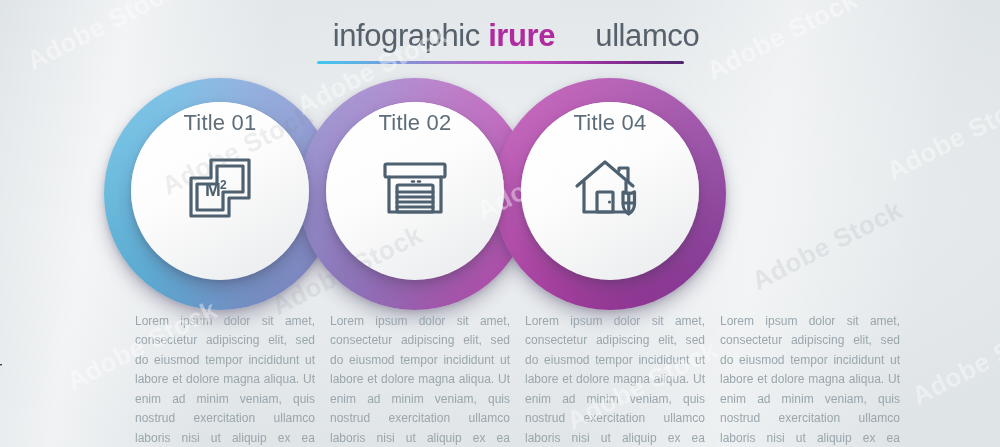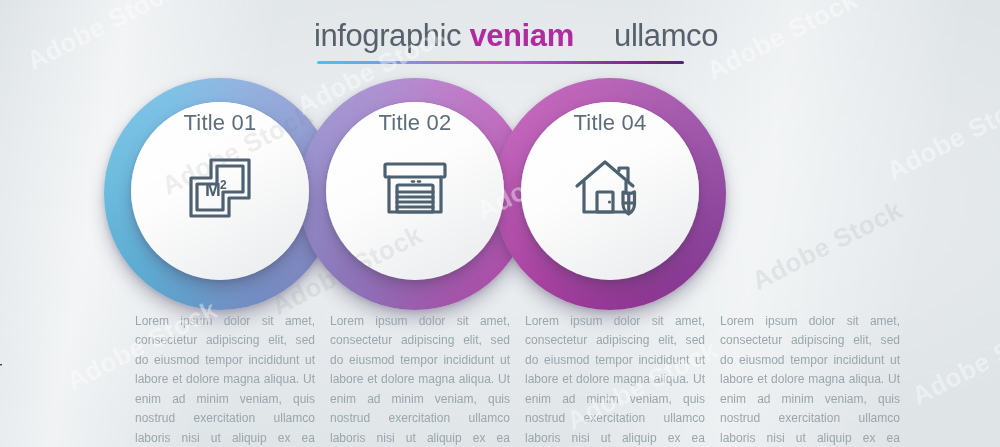--- a/index.html
+++ b/index.html
@@ -191,21 +191,21 @@
     z-index: 9;
   }
 </style>
 </head>
 <body>
 
 <div id="stage">
 
   <div class="heading">
     <div class="line">
-      <span class="h-light">infographic </span><span class="h-bold">veniam</span><span class="h-light"> ullamco</span>
+      <span class="h-light">infographic </span><span class="h-bold">irure</span><span class="h-light"> ullamco</span>
     </div>
     <div class="h-rule"></div>
   </div>
 
   <div class="rings">
 
     <div class="ring-wrap" style="left:104px;">
       <div class="ring" style="background:linear-gradient(95deg,#5bbce4 0%,#5fb4e2 26%,#7a9fd8 58%,#8a87cc 100%);">
         <div class="ring-inner-shade"></div>
       </div>

